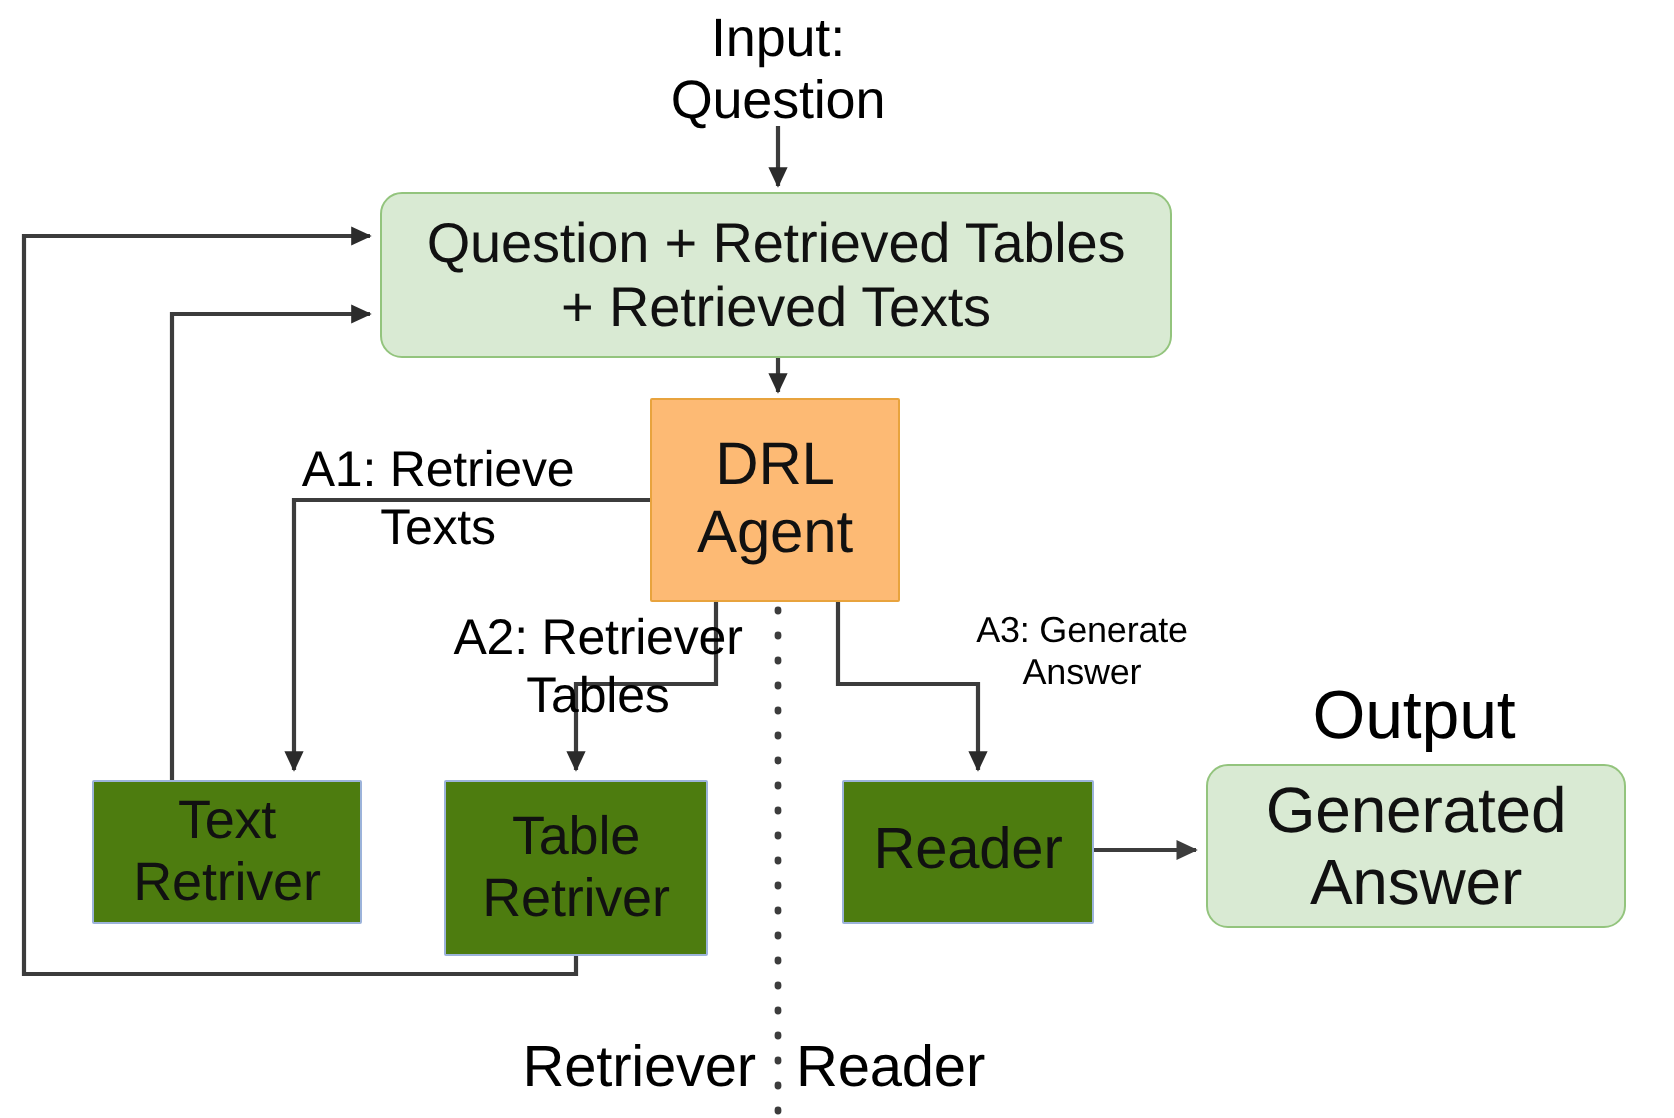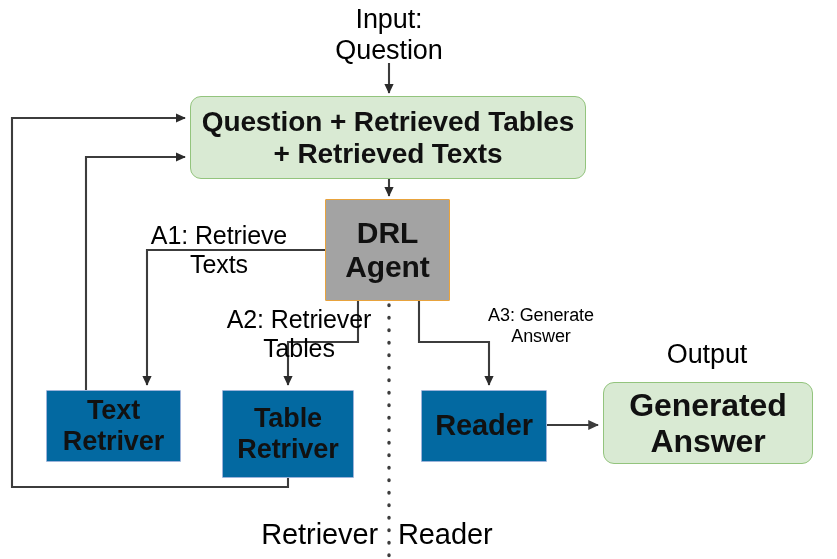--- a/index.html
+++ b/index.html
@@ -29,34 +29,33 @@
   .node {
     position: absolute;
     box-sizing: border-box;
     display: flex;
     align-items: center;
     justify-content: center;
     text-align: center;
     line-height: 1.14;
     white-space: pre-line;
     letter-spacing: -0.1px;
-    font-weight: bold;
   }
   .node-green {
     background: #d9ead3;
     border: 1.6px solid #93c47d;
     border-radius: 11px;
   }
   .node-orange {
-    background: #a3a3a3;
+    background: #fdba74;
     border: 1.6px solid #e8a33d;
     border-radius: 1px;
   }
   .node-blue {
-    background: #0369a1;
+    background: #4d7c0f;
     border: 1.5px solid #9cb3da;
     border-radius: 1px;
   }
   .label {
     position: absolute;
     text-align: center;
     line-height: 1.14;
     white-space: pre-line;
     color: #000000;
     letter-spacing: -0.1px;
@@ -105,21 +104,21 @@
 
   <div class="label" style="left:119px; top:221px; width:200px; font-size:25px;">A1: Retrieve
 Texts</div>
 
   <div class="label" style="left:199px; top:305px; width:200px; font-size:25px;">A2: Retriever
 Tables</div>
 
   <div class="label" style="left:441px; top:305px; width:200px; font-size:18px;">A3: Generate
 Answer</div>
 
-  <div class="label" style="left:627px; top:339px; width:160px; font-size:27px;">Output</div>
+  <div class="label" style="left:627px; top:339px; width:160px; font-size:34px;">Output</div>
 
   <div class="node node-green" style="left:190px; top:96px; width:396px; height:83px; font-size:28px;">Question + Retrieved Tables
 + Retrieved Texts</div>
 
   <div class="node node-orange" style="left:325px; top:199px; width:125px; height:102px; font-size:30px;">DRL
 Agent</div>
 
   <div class="node node-blue" style="left:46px; top:390px; width:135px; height:72px; font-size:27px;">Text
 Retriver</div>
 

